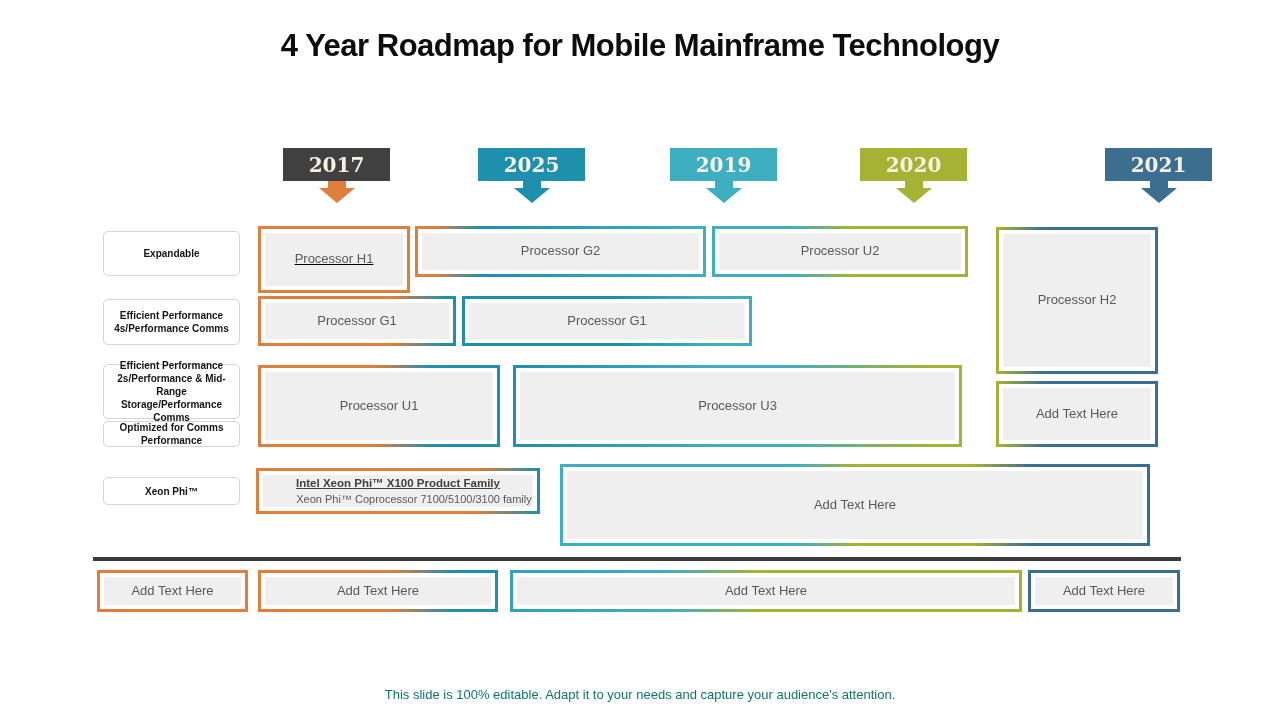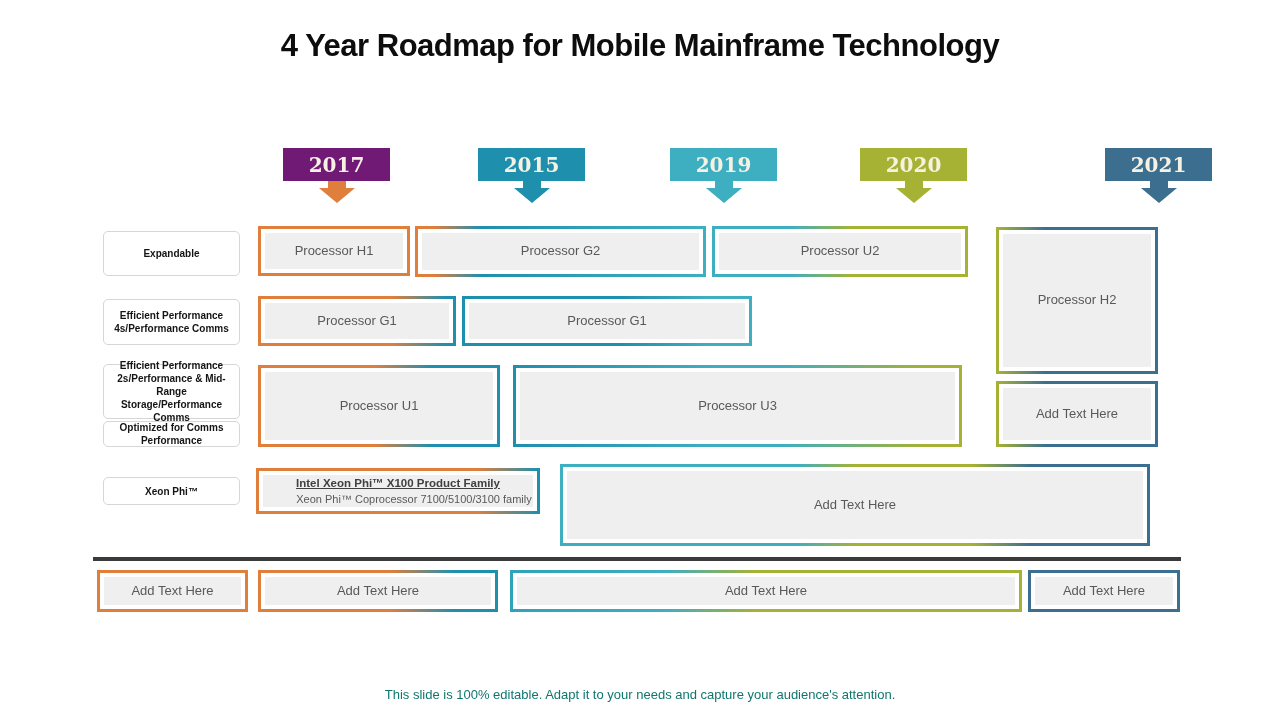--- a/index.html
+++ b/index.html
@@ -7,21 +7,21 @@
          font-family:"Liberation Sans",sans-serif;}
 
   .title{position:absolute;left:0;right:0;top:28px;text-align:center;
          font-size:31px;font-weight:bold;color:#0d0d0d;letter-spacing:-0.5px;}
 
   
   .flag{position:absolute;top:148px;width:107px;height:33px;}
   .flag .rect{width:107px;height:33px;display:flex;align-items:center;justify-content:center;
               font-family:"DejaVu Serif",serif;font-weight:bold;font-size:20px;color:#f7f1e4;}
   .flag svg{position:absolute;top:33px;left:50%;transform:translateX(-50%);display:block;}
-  .f2017 .rect{background:#701a75;} .f2017 polygon{fill:#E07E3C;}
+  .f2017 .rect{background:#404040;} .f2017 polygon{fill:#E07E3C;}
   .f2018 .rect{background:#1F8FAE;} .f2018 polygon{fill:#1F8FAE;}
   .f2019 .rect{background:#3EAEC1;} .f2019 polygon{fill:#3EAEC1;}
   .f2020 .rect{background:#A5B233;} .f2020 polygon{fill:#A5B233;}
   .f2021 .rect{background:#3C6E8F;} .f2021 polygon{fill:#3C6E8F;}
   .p2017{left:283px;} .p2018{left:478px;} .p2019{left:670px;} .p2020{left:860px;} .p2021{left:1105px;}
 
   
   .rlabel{position:absolute;left:103px;width:137px;box-sizing:border-box;
           border:1px solid #d6d6d6;border-radius:5px;background:#fff;
           display:flex;align-items:center;justify-content:center;text-align:center;
@@ -47,21 +47,21 @@
   .g-h3 {border-image:linear-gradient(to right,#3EAEC1 0%,#3EAEC1 35%,#A5B233 60%) 1;}
   .g-u1 {border-image:linear-gradient(to right,#E07E3C 0%,#E07E3C 48%,#1F8FAE 72%) 1;}
   .g-u3 {border-image:linear-gradient(to right,#1F8FAE 0%,#3EAEC1 45%,#3EAEC1 60%,#A5B233 92%) 1;}
   .g-xe {border-image:linear-gradient(to right,#E07E3C 0%,#E07E3C 78%,#1F8FAE 100%) 1;}
   .g-big{border-image:linear-gradient(to right,#3EAEC1 0%,#3EAEC1 40%,#A5B233 50%,#A5B233 70%,#3C6E8F 80%,#3C6E8F 100%) 1;}
   .g-b1 {border-color:#E07E3C;}
   .g-b2 {border-image:linear-gradient(to right,#E07E3C 0%,#E07E3C 55%,#1F8FAE 82%) 1;}
   .g-b3 {border-image:linear-gradient(to right,#2FA3B8 0%,#3EAEC1 30%,#A5B233 48%,#A5B233 100%) 1;}
   .g-b4 {border-color:#3C6E8F;}
 
-  .b-h1 {left:258px;top:226px;width:152px;height:50px;}
+  .b-h1 {left:258px;top:226px;width:152px;height:67px;text-decoration:underline;}
   .b-g2 {left:415px;top:226px;width:291px;height:51px;}
   .b-u2 {left:712px;top:226px;width:256px;height:51px;}
   .b-h2 {left:996px;top:227px;width:162px;height:147px;}
   .b-g1a{left:258px;top:296px;width:198px;height:50px;}
   .b-g1b{left:462px;top:296px;width:290px;height:50px;}
   .b-h3 {left:760px;top:296px;width:208px;height:50px;}
   .b-u1 {left:258px;top:365px;width:242px;height:82px;}
   .b-u3 {left:513px;top:365px;width:449px;height:82px;}
   .b-ar {left:996px;top:381px;width:162px;height:66px;}
   .b-xe {left:256px;top:468px;width:284px;height:46px;}
@@ -86,21 +86,21 @@
 
   <div class="title">4 Year Roadmap for Mobile Mainframe Technology</div>
 
   <div class="flag f2017 p2017">
     <div class="rect">2017</div>
     <svg width="36" height="22" viewBox="0 0 36 22">
         <polygon points="9,0 27,0 27,7 36,7 18,22 0,7 9,7"></polygon>
       </svg>
   </div>
   <div class="flag f2018 p2018">
-    <div class="rect">2015</div>
+    <div class="rect">2025</div>
     <svg width="36" height="22" viewBox="0 0 36 22">
         <polygon points="9,0 27,0 27,7 36,7 18,22 0,7 9,7"></polygon>
       </svg>
   </div>
   <div class="flag f2019 p2019">
     <div class="rect">2019</div>
     <svg width="36" height="22" viewBox="0 0 36 22">
         <polygon points="9,0 27,0 27,7 36,7 18,22 0,7 9,7"></polygon>
       </svg>
   </div>

